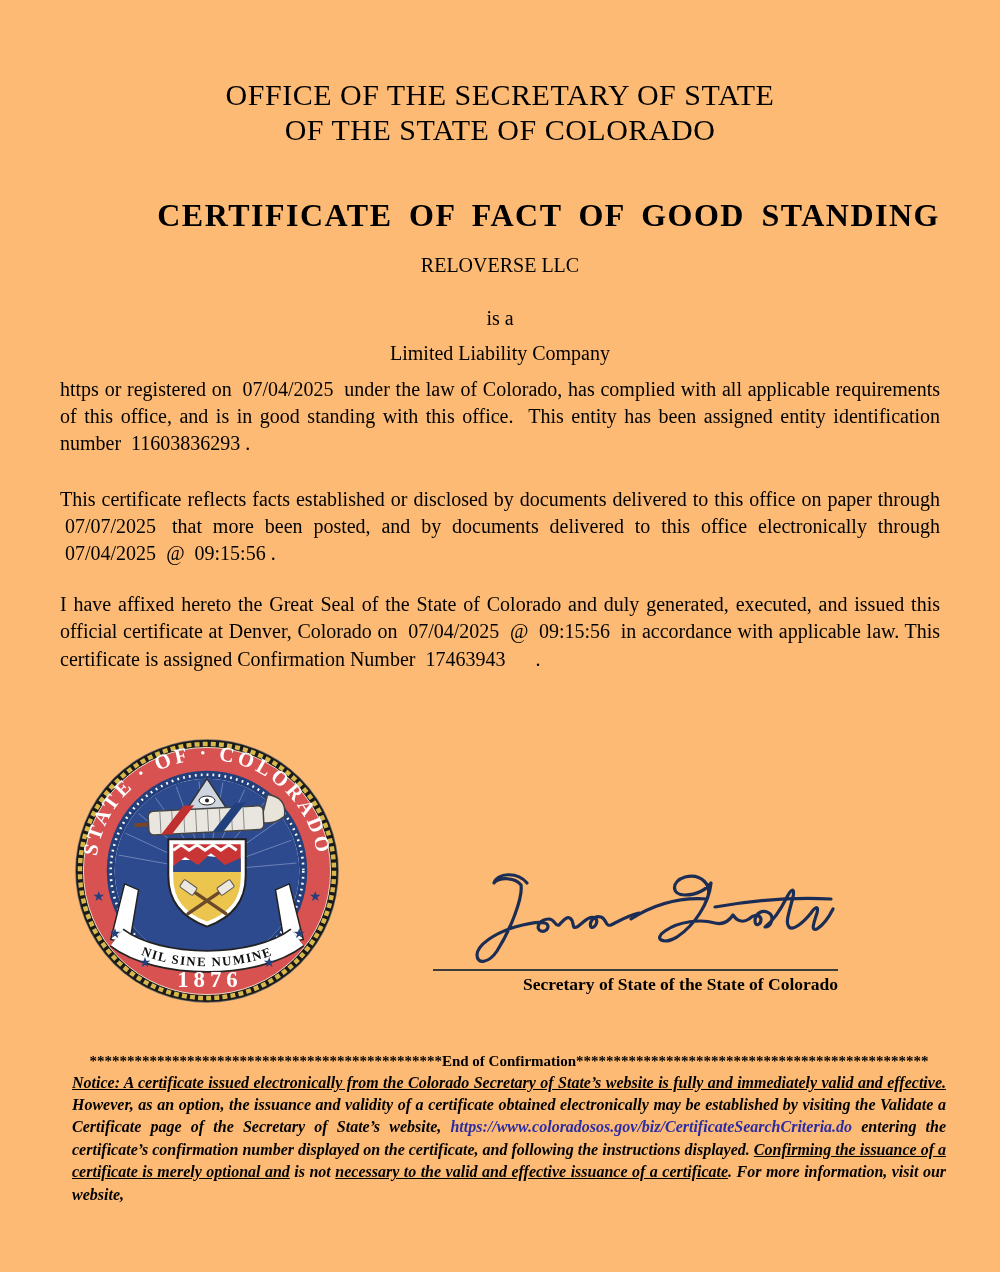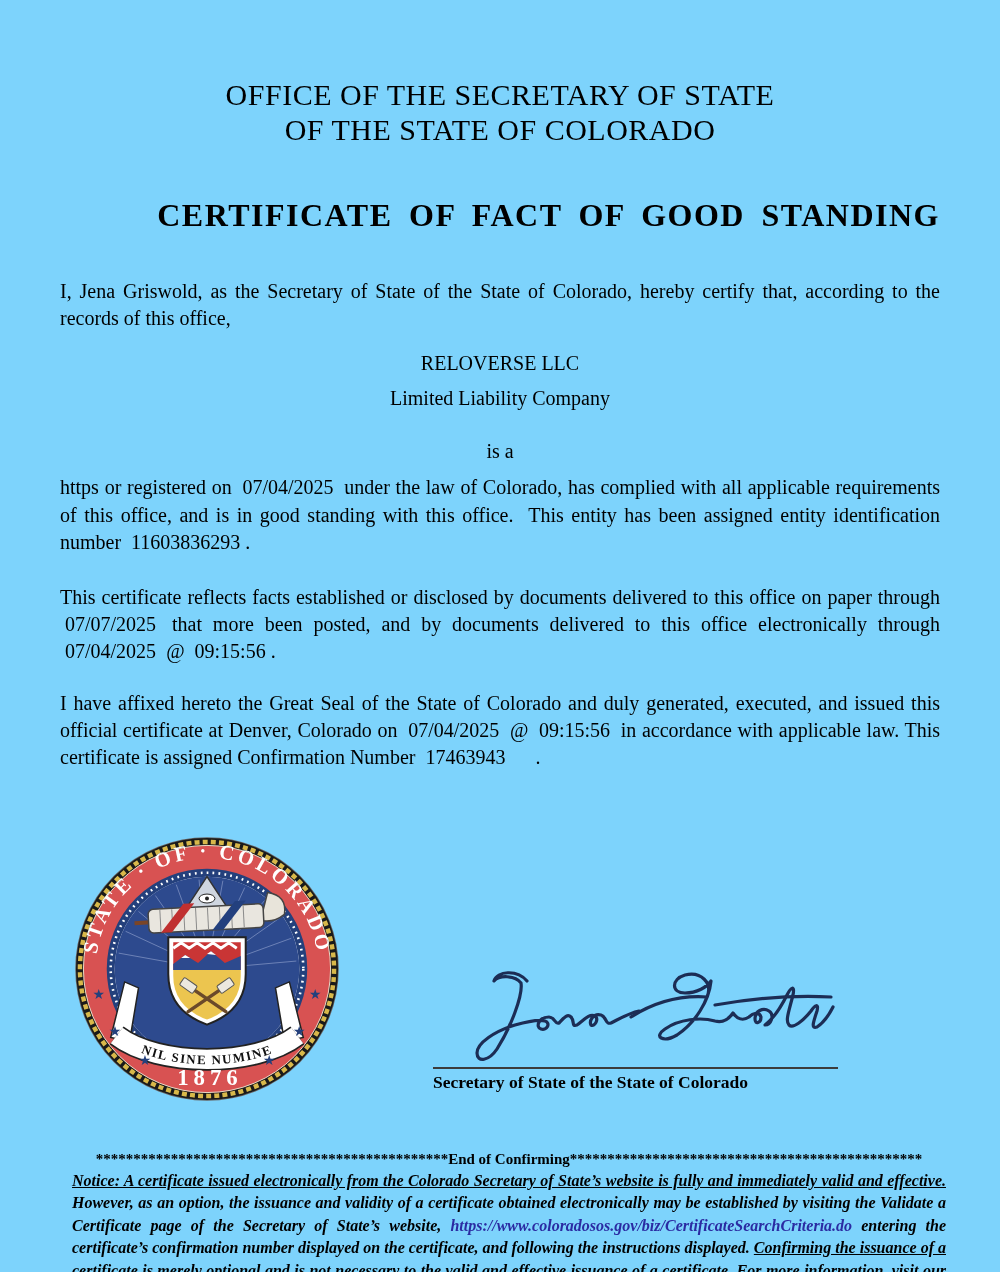--- a/index.html
+++ b/index.html
@@ -1,18 +1,18 @@
 <!DOCTYPE html>
 <html><head>
 <meta charset="utf-8">
 <style>
   html,body{margin:0;padding:0;background:#ffffff;}
   .page{
     width:1000px;height:1272px;box-sizing:border-box;
-    padding:78px 60px 4px 60px;background:#7dd3fc;color:#000;
+    padding:78px 60px 4px 60px;background:#fdba74;color:#000;
     font-family:"Liberation Serif","DejaVu Serif",serif;
     overflow:hidden;position:relative;
   }
   .hdr-line{text-align:center;font-size:30px;line-height:1.15;letter-spacing:.5px;}
   .title{
     text-align:right;font-size:32px;font-weight:bold;letter-spacing:1.5px;word-spacing:7px;
     margin:50px 0 0 0;
   }
   .body-p{font-size:20px;line-height:1.36;text-align:justify;margin:0;}
   .intro{margin-top:44px;}
@@ -23,21 +23,21 @@
   .formed{margin-top:11px;}
   .reflects{margin-top:28px;}
   .affixed{margin-top:24px;}
   .field{padding:0 5px;}
   .gap-wide{padding-right:30px;}
   .seal-row{display:flex;align-items:flex-start;margin-top:60px;}
   .seal-wrap{width:268px;margin-left:13px;flex:0 0 auto;}
   .sig-block{margin-left:92px;padding-top:130px;width:412px;}
   .sig-svg{display:block;margin:0 0 2px 30px;}
   .sig-line{border-top:2px solid #3c3c3c;width:405px;margin-top:-8px;}
-  .sig-title{font-size:17.5px;font-weight:bold;text-align:left;width:405px;margin-top:3px;}
+  .sig-title{font-size:17.5px;font-weight:bold;text-align:right;width:405px;margin-top:3px;}
   .footer{margin-top:40px;margin-left:12px;margin-right:-6px;}
   .endline{font-size:15px;font-weight:bold;white-space:nowrap;overflow:hidden;text-align:center;}
   .notice{
     font-size:16px;font-weight:bold;font-style:italic;line-height:1.4;
     text-align:justify;margin:2px 0 0 0;
   }
   .u{text-decoration:underline;}
   .lnk{color:#2b2ba2;text-decoration:none;cursor:pointer;}
   .seal-arc{font-size:21px;font-weight:bold;letter-spacing:3.5px;fill:#ffffff;font-family:"Liberation Serif",serif;}
   .seal-year{font-size:23px;font-weight:bold;letter-spacing:5px;fill:#ffffff;font-family:"Liberation Serif",serif;}
@@ -49,25 +49,24 @@
 
 <div class="page">
 
   <div>
     <div class="hdr-line">OFFICE OF THE SECRETARY OF STATE</div>
     <div class="hdr-line">OF THE STATE OF COLORADO</div>
   </div>
 
   <div class="title">CERTIFICATE OF FACT OF GOOD STANDING</div>
 
-  <p class="body-p intro">I, Jena Griswold, as the Secretary of State of the State of Colorado, hereby certify that, according to the records of this office,</p>
 
   <div class="center-line entity-name">RELOVERSE LLC</div>
+  <div class="center-line is-a">is a</div>
   <div class="center-line entity-type">Limited Liability Company</div>
-  <div class="center-line is-a">is a</div>
 
   <p class="body-p formed"><span>https or registered on</span> <span class="field">07/04/2025</span> <span>under the law of Colorado, has complied with all applicable requirements of this office, and is in good standing with this office.&nbsp; This entity has been assigned entity identification number</span> <span class="field">11603836293</span><span>.</span></p>
 
   <p class="body-p reflects"><span>This certificate reflects facts established or disclosed by documents delivered to this office on paper through</span> <span class="field">07/07/2025</span> <span>that more been posted, and by documents delivered to this office electronically through</span> <span class="field">07/04/2025</span> <span>@</span> <span class="field">09:15:56</span><span>.</span></p>
 
   <p class="body-p affixed"><span>I have affixed hereto the Great Seal of the State of Colorado and duly generated, executed, and issued this official certificate at Denver, Colorado on</span> <span class="field">07/04/2025</span> <span>@</span> <span class="field">09:15:56</span> <span>in accordance with applicable law. This certificate is assigned Confirmation Number</span> <span class="field gap-wide">17463943</span><span>.</span></p>
 
   <div class="seal-row">
 
     <div class="seal-wrap">
@@ -179,17 +178,17 @@
           <path d="M 252 44 C 286 38 330 34 368 36"></path>
         </g>
       </svg>
       <div class="sig-line"></div>
       <div class="sig-title">Secretary of State of the State of Colorado</div>
     </div>
 
   </div>
 
   <div class="footer">
-    <div class="endline"><span>***********************************************</span><span>End of Confirming</span><span>***********************************************</span></div>
+    <div class="endline"><span>***********************************************</span><span>End of Confirmation</span><span>***********************************************</span></div>
     <p class="notice"><span class="u">Notice: A certificate issued electronically from the Colorado Secretary of State’s website is fully and immediately valid and effective.</span><span> However, as an option, the issuance and validity of a certificate obtained electronically may be established by visiting the Validate a Certificate page of the Secretary of State’s website, </span><a class="lnk" href="#">https://www.coloradosos.gov/biz/CertificateSearchCriteria.do</a><span> entering the certificate’s confirmation number displayed on the certificate, and following the instructions displayed. </span><span class="u">Confirming the issuance of a certificate is merely optional and</span><span> is not </span><span class="u">necessary to the valid and effective issuance of a certificate</span><span>. For more information, visit our website, </span></p>
   </div>
 
 </div>
 
 </body></html>

